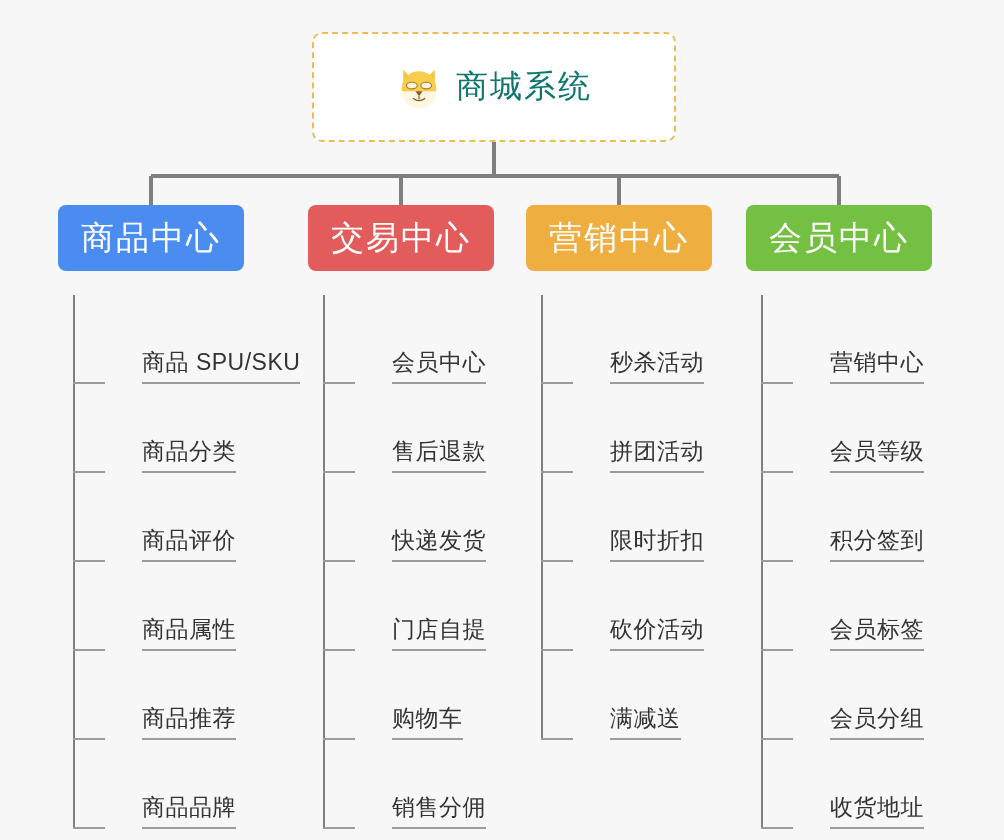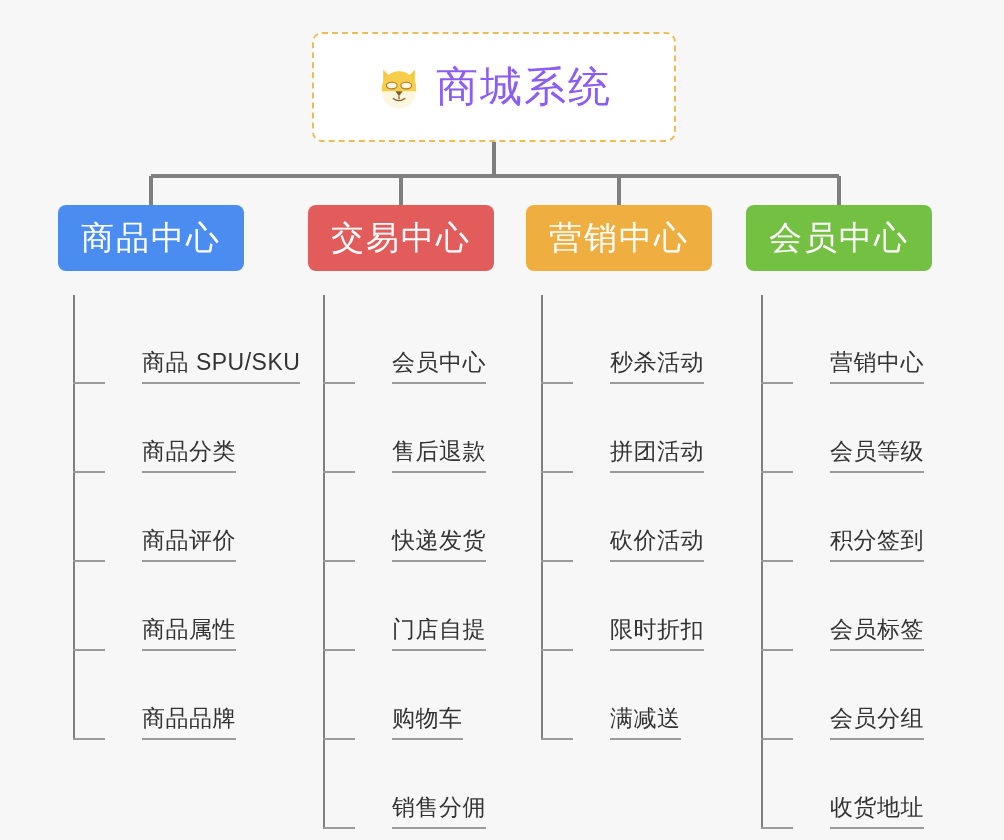--- a/index.html
+++ b/index.html
@@ -38,22 +38,22 @@
     justify-content: center;
     gap: 14px;
   }
   .root-emoji {
     font-size: 44px;
     line-height: 1;
     color: #f0bf3c;
   }
   .root-emoji svg { display: block; }
   .root-title {
-    font-size: 42px;
-    color: #8b5cf6;
+    font-size: 32px;
+    color: #0f766e;
     letter-spacing: 2px;
     font-weight: 400;
     white-space: nowrap;
   }
 
   
   #connectors {
     position: absolute;
     left: 0; top: 0;
     width: 1004px;
@@ -177,20 +177,24 @@
       <div class="item">
         <span class="item-rule"></span>
         <span class="item-label">商品评价</span>
       </div>
       <div class="item">
         <span class="item-rule"></span>
         <span class="item-label">商品属性</span>
       </div>
       <div class="item">
         <span class="item-rule"></span>
+        <span class="item-label">商品推荐</span>
+      </div>
+      <div class="item">
+        <span class="item-rule"></span>
         <span class="item-label">商品品牌</span>
       </div>
     </div>
   </div>
 
   <div class="column col-1">
     <div class="cat-box" style="background:#e25c5c;">
       <span>交易中心</span>
     </div>
     <div class="items">
@@ -231,25 +235,25 @@
       <div class="item">
         <span class="item-rule"></span>
         <span class="item-label">秒杀活动</span>
       </div>
       <div class="item">
         <span class="item-rule"></span>
         <span class="item-label">拼团活动</span>
       </div>
       <div class="item">
         <span class="item-rule"></span>
+        <span class="item-label">限时折扣</span>
+      </div>
+      <div class="item">
+        <span class="item-rule"></span>
         <span class="item-label">砍价活动</span>
-      </div>
-      <div class="item">
-        <span class="item-rule"></span>
-        <span class="item-label">限时折扣</span>
       </div>
       <div class="item">
         <span class="item-rule"></span>
         <span class="item-label">满减送</span>
       </div>
     </div>
   </div>
 
   <div class="column col-3">
     <div class="cat-box" style="background:#74c043;">

